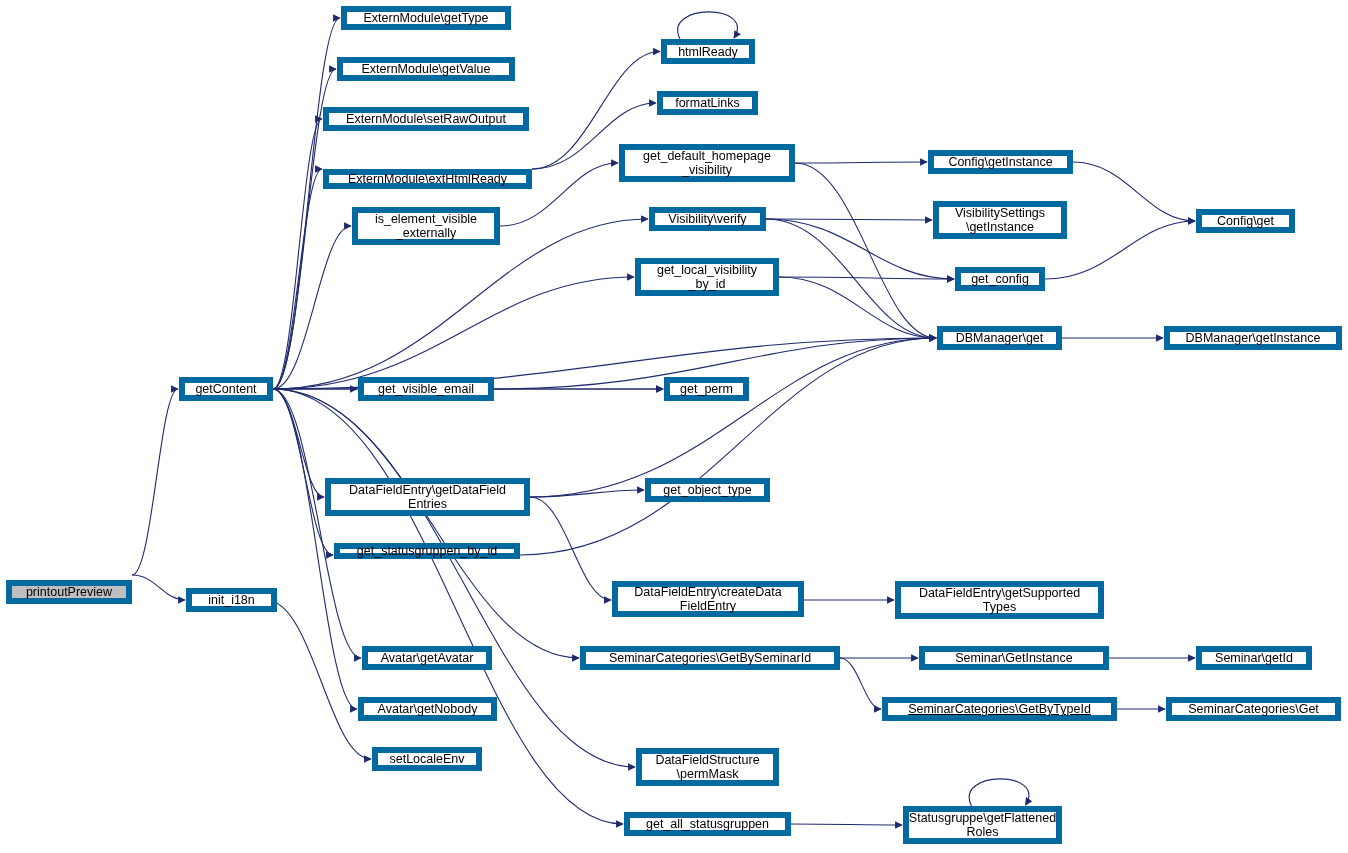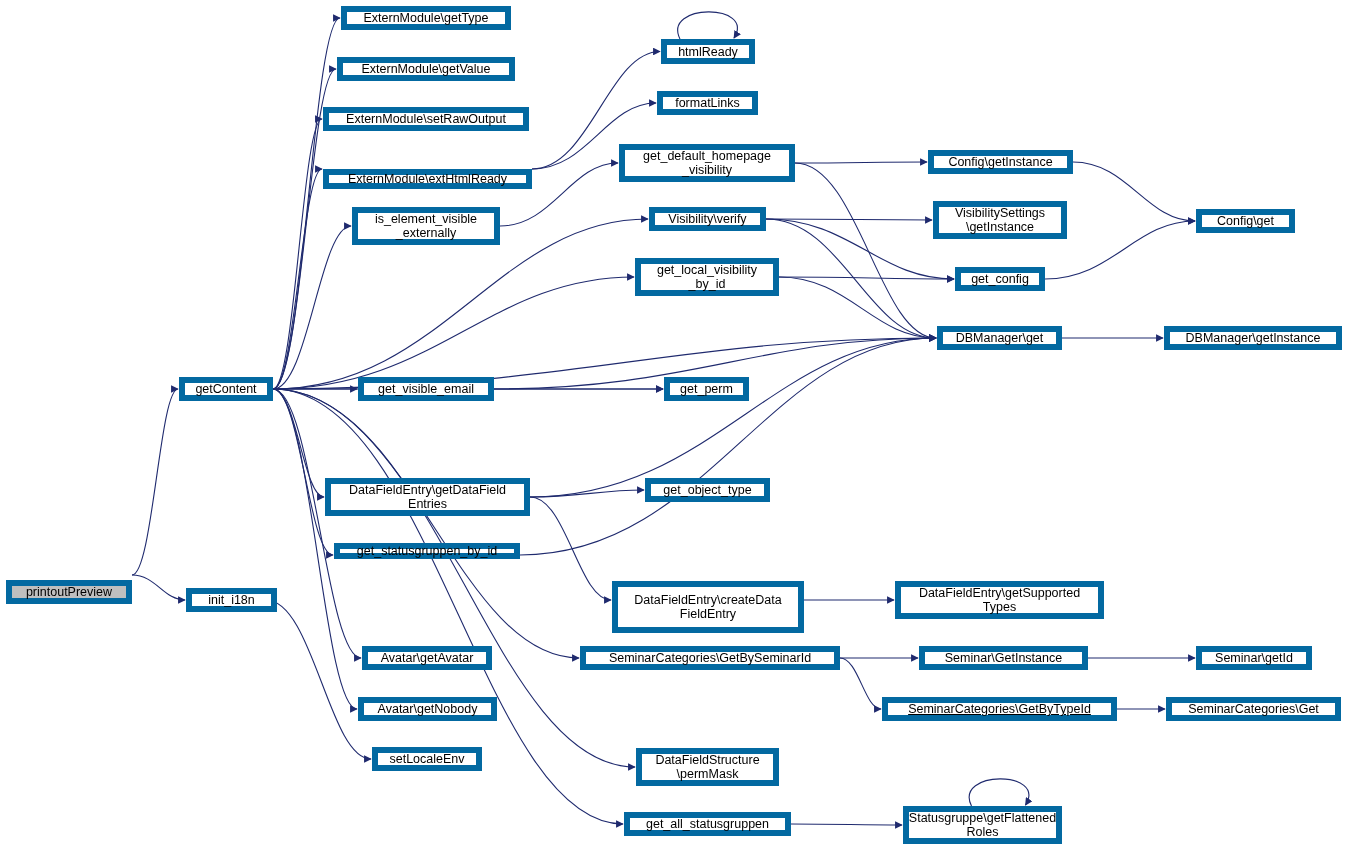--- a/index.html
+++ b/index.html
@@ -123,27 +123,27 @@
     <div class="node" style="left: 1196px; top: 209px; width: 99px; height: 24px;">Config\get</div>
     <div class="node" style="left: 955px; top: 267px; width: 90px; height: 24px;">get_config</div>
     <div class="node" style="left: 937px; top: 326px; width: 125px; height: 24px;">DBManager\get</div>
     <div class="node" style="left: 1164px; top: 326px; width: 178px; height: 24px;">DBManager\getInstance</div>
     <div class="node" style="left: 358px; top: 377px; width: 136px; height: 24px;">get_visible_email</div>
     <div class="node" style="left: 664px; top: 377px; width: 85px; height: 24px;">get_perm</div>
     <div class="node" style="left: 325px; top: 478px; width: 205px; height: 38px;">DataFieldEntry\getDataField
 Entries</div>
     <div class="node" style="left: 645px; top: 478px; width: 125px; height: 24px;">get_object_type</div>
     <div class="node" style="left: 334px; top: 543px; width: 186px; height: 16px;">get_statusgruppen_by_id</div>
-    <div class="node" style="left: 612px; top: 581px; width: 192px; height: 52px;">DataFieldEntry\createData
+    <div class="node" style="left: 612px; top: 581px; width: 192px; height: 36px;">DataFieldEntry\createData
 FieldEntry</div>
     <div class="node" style="left: 895px; top: 581px; width: 209px; height: 38px;">DataFieldEntry\getSupported
 Types</div>
     <div class="node" style="left: 362px; top: 646px; width: 130px; height: 24px;">Avatar\getAvatar</div>
     <div class="node" style="left: 580px; top: 646px; width: 260px; height: 24px;">SeminarCategories\GetBySeminarId</div>
-    <div class="node" style="left: 919px; top: 646px; width: 169px; height: 24px;">Seminar\GetInstance</div>
+    <div class="node" style="left: 919px; top: 646px; width: 190px; height: 24px;">Seminar\GetInstance</div>
     <div class="node" style="left: 1196px; top: 646px; width: 116px; height: 24px;">Seminar\getId</div>
     <div class="node" style="left: 358px; top: 697px; width: 139px; height: 24px;">Avatar\getNobody</div>
     <div class="node" style="left: 882px; top: 697px; width: 235px; height: 24px; text-decoration: underline;">SeminarCategories\GetByTypeId</div>
     <div class="node" style="left: 1166px; top: 697px; width: 175px; height: 24px;">SeminarCategories\Get</div>
     <div class="node" style="left: 372px; top: 747px; width: 110px; height: 24px;">setLocaleEnv</div>
     <div class="node" style="left: 636px; top: 748px; width: 143px; height: 38px;">DataFieldStructure
 \permMask</div>
     <div class="node" style="left: 624px; top: 812px; width: 167px; height: 24px;">get_all_statusgruppen</div>
     <div class="node" style="left: 903px; top: 806px; width: 159px; height: 38px;">Statusgruppe\getFlattened
 Roles</div>

